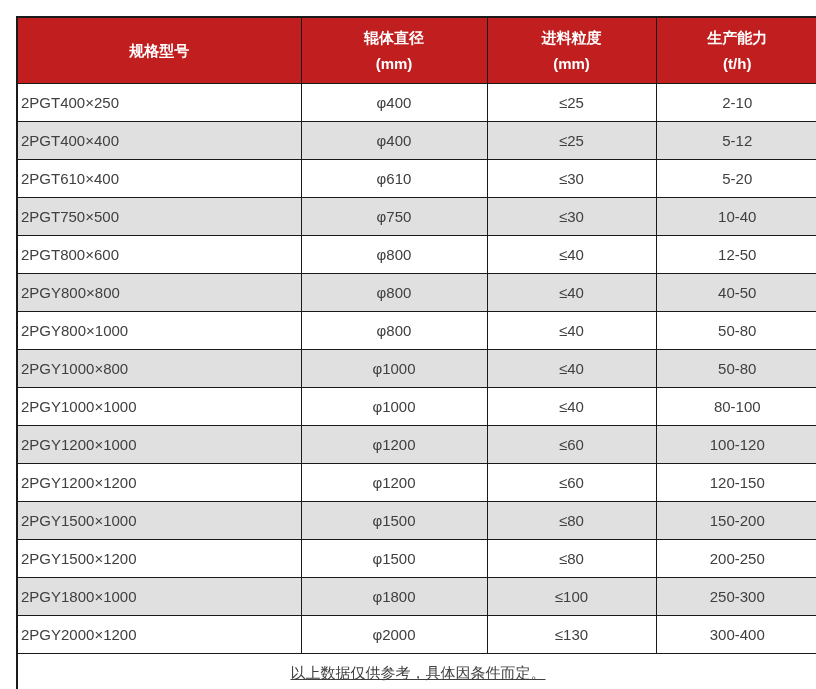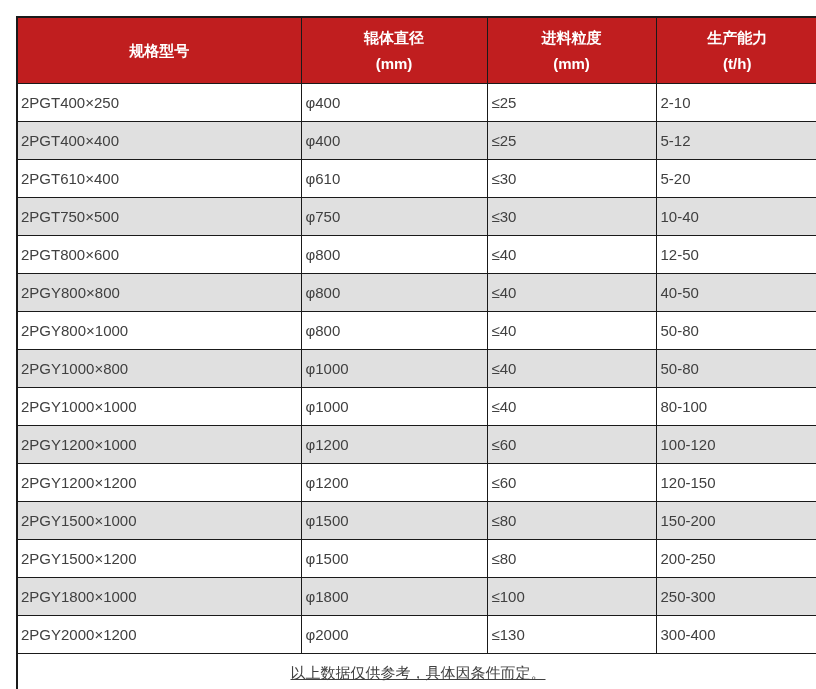--- a/index.html
+++ b/index.html
@@ -46,21 +46,21 @@
   .h-unit  { line-height: 1.0; margin-top: 11px; }
   .spec-table tbody td {
     height: 38px;
     color: var(--cell-text);
     background: var(--row-bg);
     vertical-align: middle;
     padding: 4px;
   }
   .spec-table tbody tr.alt td { background: var(--row-alt-bg); }
   .c-model  { text-align: left; padding-left: 3px !important; }
-  .c-center { }
+  .c-center { text-align: center; }
   .spec-table tfoot td {
     height: 42px;
     background: var(--row-bg);
     color: var(--cell-text);
     text-align: center;
     vertical-align: middle;
     text-decoration: underline;
   }
   col.col-model    { width: 284px; }
   col.col-diameter { width: 186px; }

